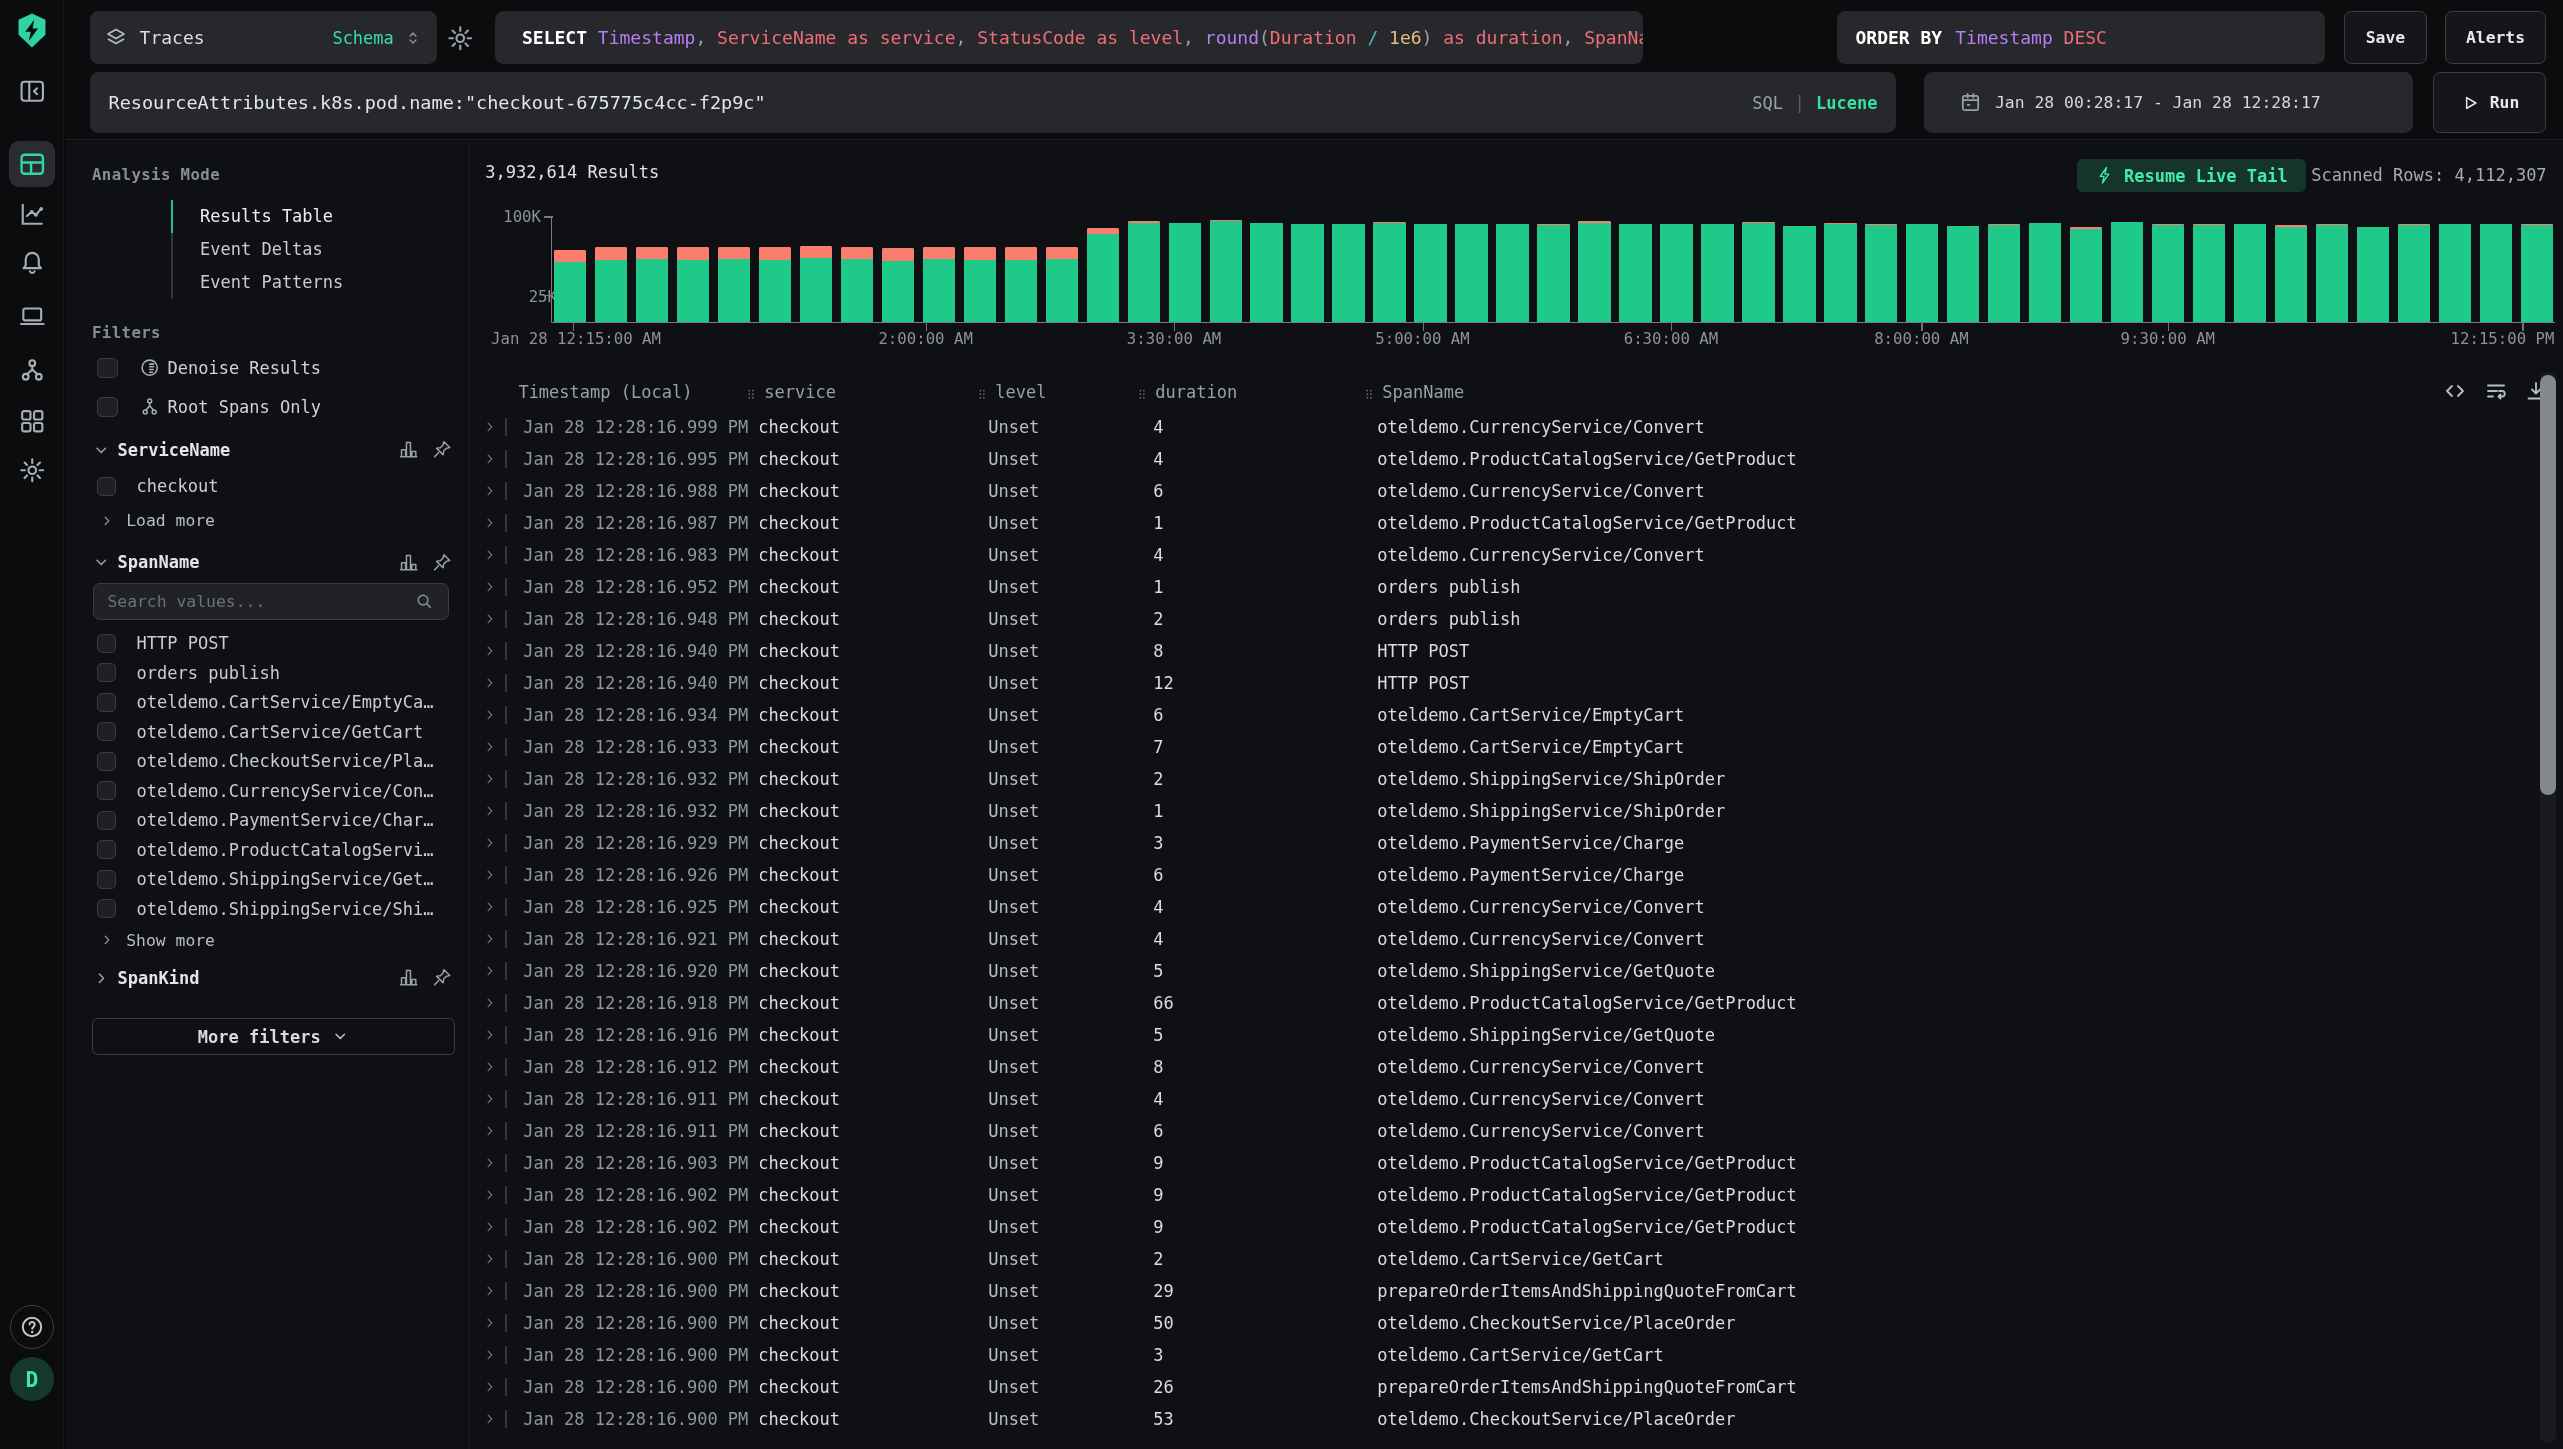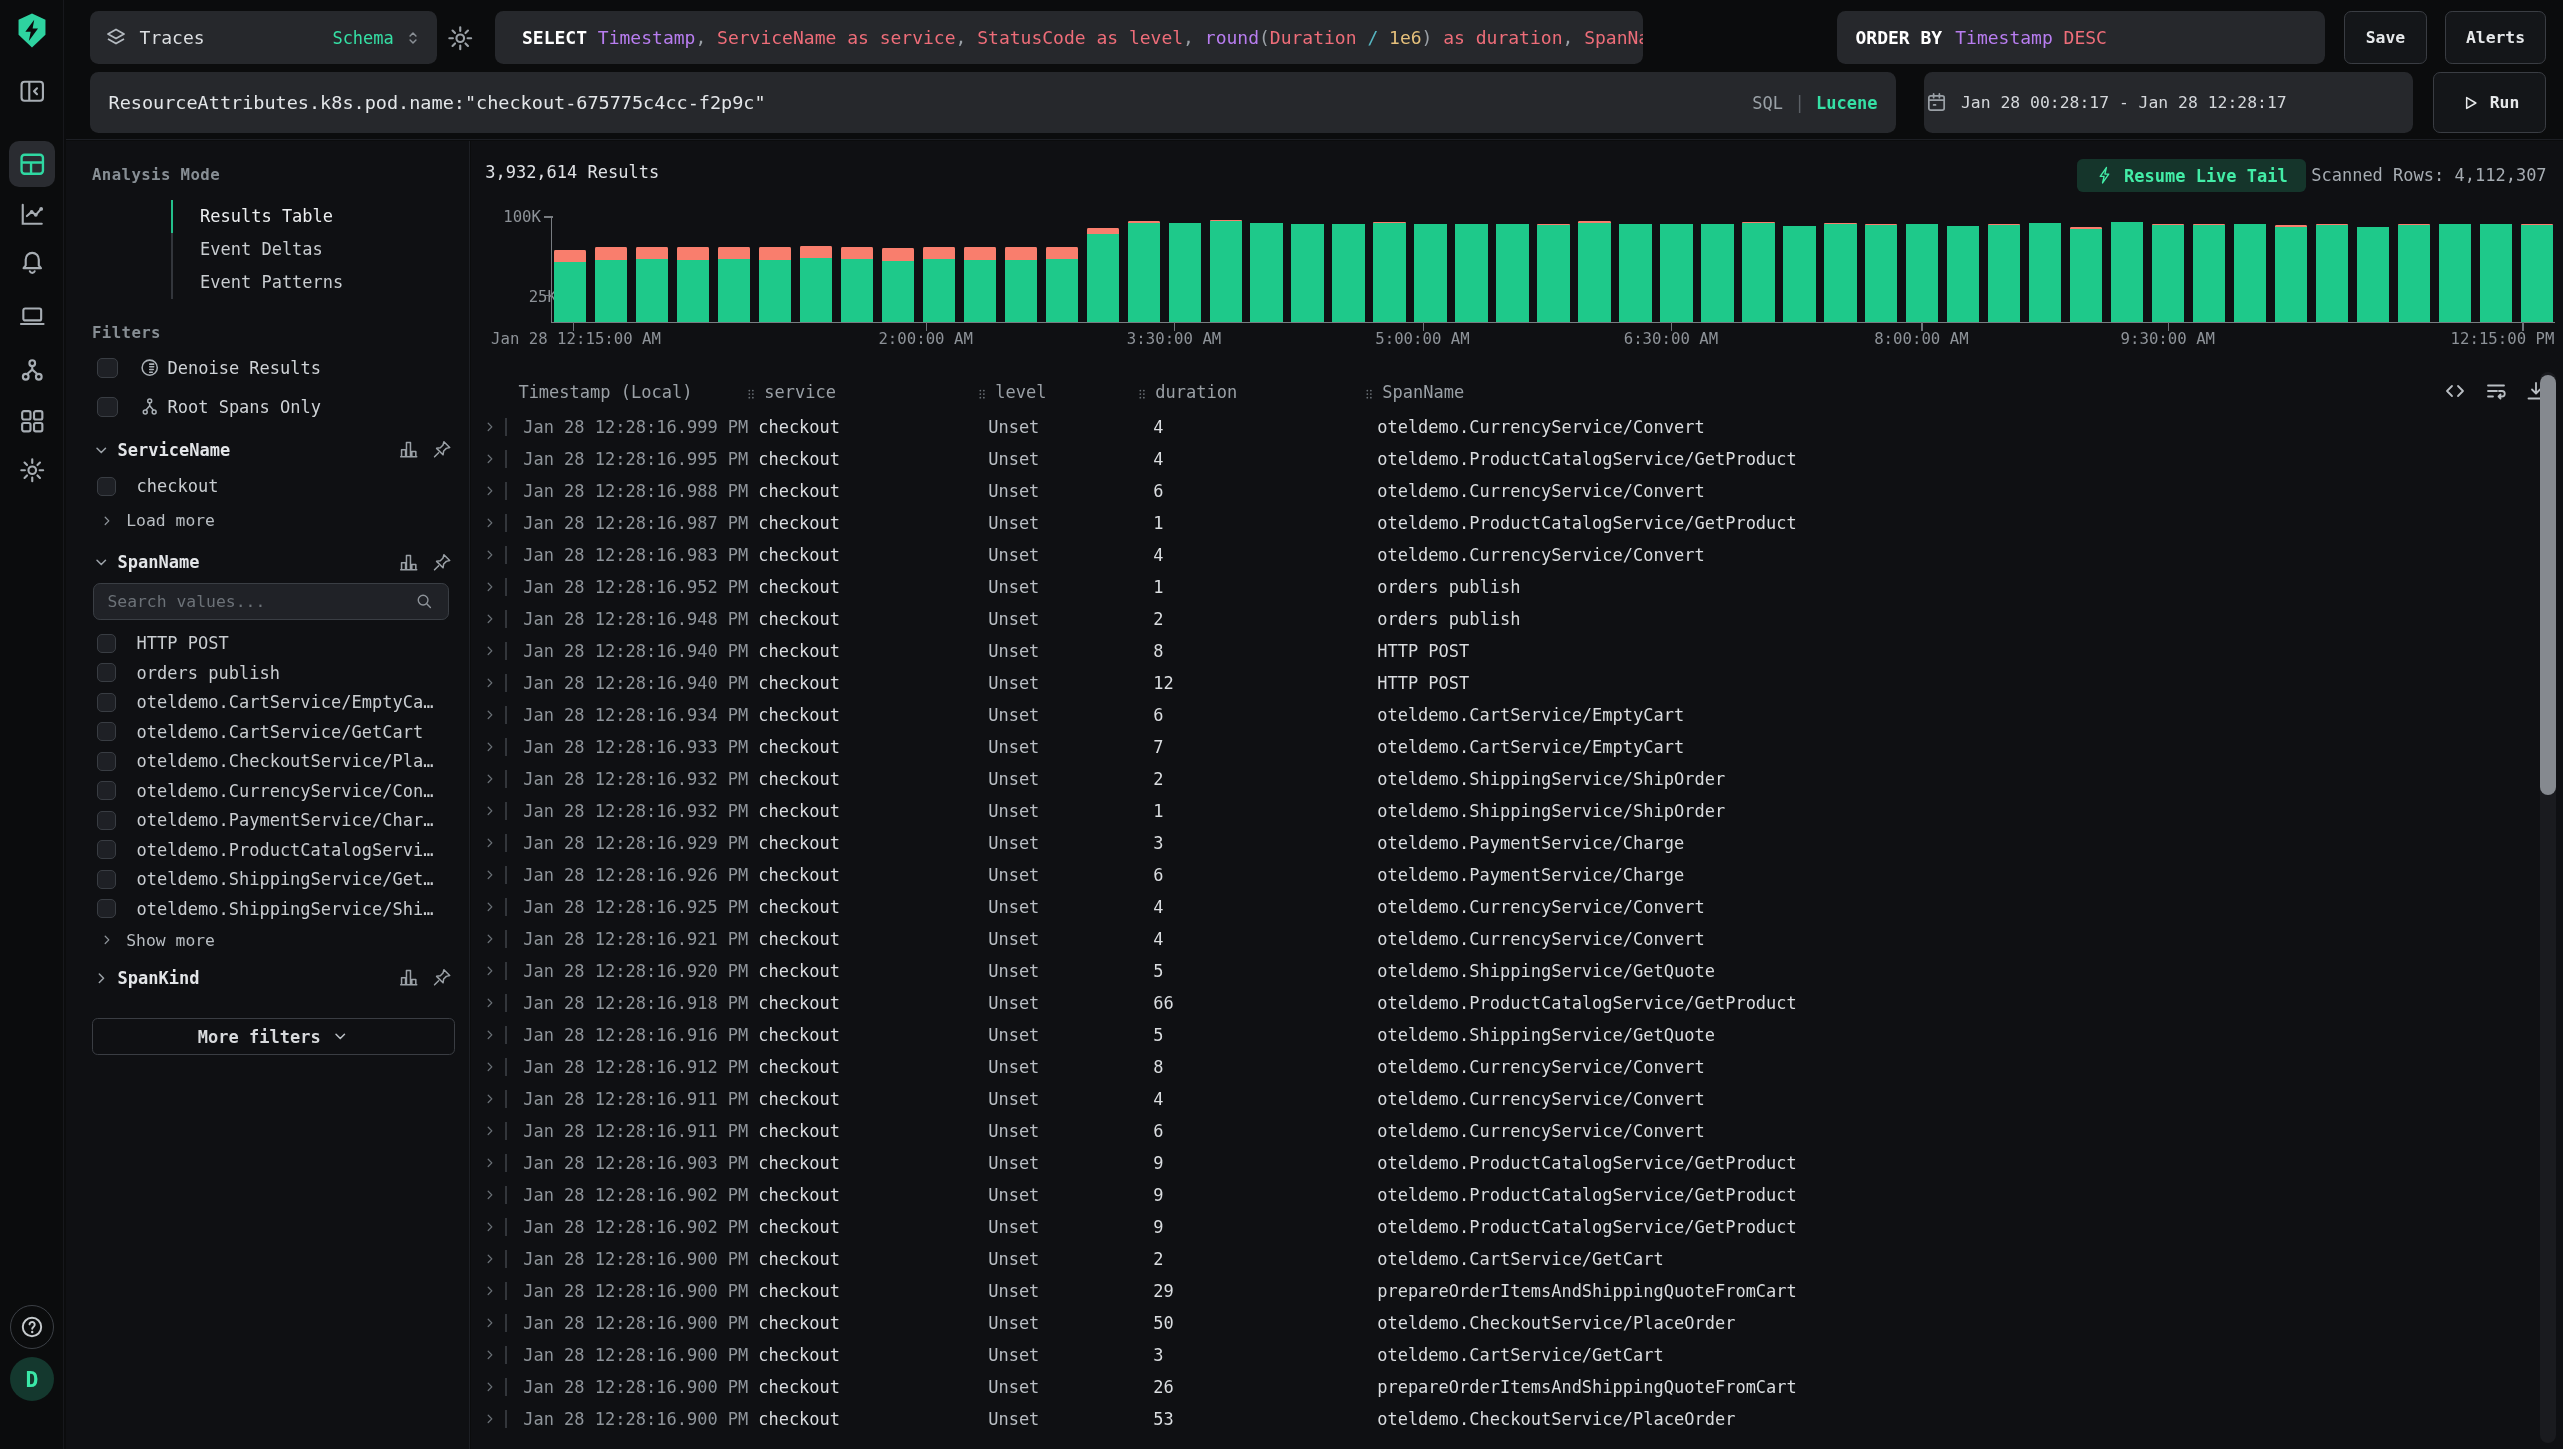--- a/index.html
+++ b/index.html
@@ -48,21 +48,21 @@
   .save-btn { position:absolute; left:2278px; top:11.4px; width:83px; height:53px; }
   .alerts-btn { position:absolute; left:2379px; top:11.4px; width:101px; height:53px; }
 
   .search-box { position:absolute; left:24px; top:72px; width:1806px; height:61px; background:#26282c; border-radius:8.5px; display:flex; align-items:center; padding:0 18.5px; }
   .search-box input { flex:1; background:transparent; border:none; outline:none; color:#e3e6e9; font-size:18.5px; font-family:inherit; }
   .lang-toggle { display:flex; align-items:center; gap:11.4px; font-size:17px; }
   .lang-sql { color:#9aa1a7; }
   .lang-sep { color:#5b6066; }
   .lang-lucene { color:#35e0a5; font-weight:bold; }
 
-  .date-box { position:absolute; left:1858px; top:72px; width:489px; height:61px; background:#26282c; border-radius:8.5px; display:flex; align-items:center; padding:0 1px; gap:13px; }
+  .date-box { position:absolute; left:1858px; top:72px; width:489px; height:61px; background:#26282c; border-radius:8.5px; display:flex; align-items:center; padding:0 35px; gap:13px; }
   .date-box svg { width:23px; height:23px; color:#9aa0a6; flex:none; }
   .date-text { font-size:16.4px; color:#d4d7db; white-space:nowrap; }
   .run-btn { position:absolute; left:2367px; top:72px; width:113px; height:61px; gap:10px; }
   .run-btn svg { width:20px; height:20px; }
 
   
   .sidebar { position:absolute; left:66px; top:141px; width:404px; bottom:0; background:#0f1013; border-right:1.4px solid #1d1f24; padding:17px 17px 0 26px; overflow:hidden; }
   .side-title { height:33px; line-height:33px; font-size:15.7px; font-weight:bold; color:#878e94; letter-spacing:0.4px; }
   .nav-list { margin:8.5px 0 0 31px; }
   .nav-item { position:relative; height:33px; display:flex; align-items:center; padding-left:29px; font-size:17px; color:#c9cdd1; cursor:pointer;margin-left:48px; }

